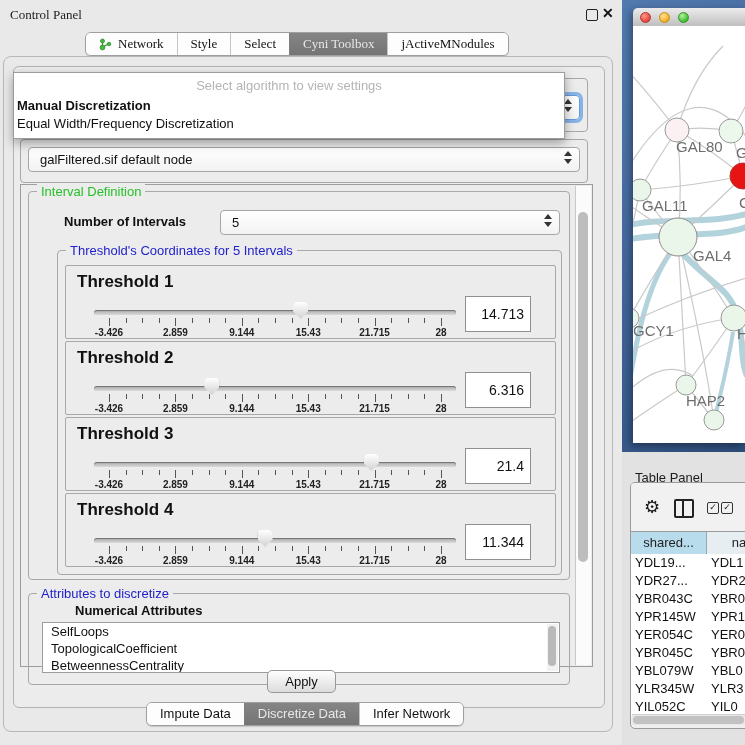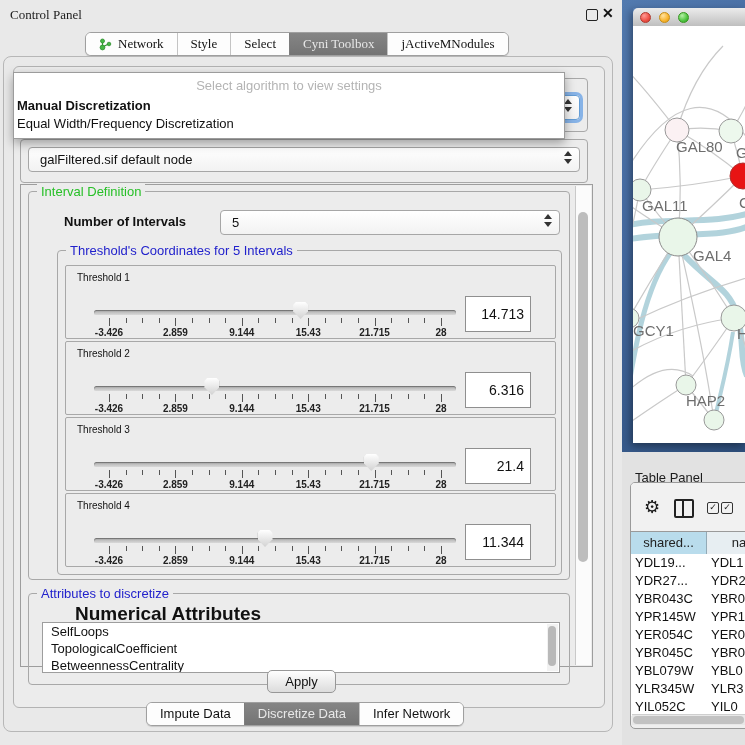--- a/index.html
+++ b/index.html
@@ -51,21 +51,21 @@
   .popup-item{position:absolute;left:3px;font-size:13px;color:#111;}
   .popup-item.b{font-weight:bold;}
 
   
   .viewport{left:20px;top:184px;width:571px;height:481px;border:1px solid #9d9d9d;background:#ececec;}
   .vscroll{position:absolute;right:1px;top:1px;width:15px;height:479px;background:#fbfbfb;border-left:1px solid #c9c9c9;}
   .vscroll .vthumb{position:absolute;left:2px;top:26px;width:10px;height:350px;background:#bdbdbd;border-radius:6px;}
 
   
   .thr-box{position:absolute;left:7px;width:489px;height:72px;border:1px solid #a8a8a8;border-radius:2px;background:#ececec;}
-  .thr-title{position:absolute;left:11px;top:6px;font-size:10px;font-weight:normal;}
+  .thr-title{position:absolute;left:11px;top:6px;font-size:17px;font-weight:bold;}
   .track{position:absolute;left:28px;top:44px;width:362px;height:5px;border-radius:3px;
          background:linear-gradient(#aaaaaa,#d9d9d9);box-shadow:inset 0 1px 1px rgba(0,0,0,.35);}
   .ticks{position:absolute;left:43px;top:52px;width:332px;height:9px;}
   .tick{position:absolute;top:0;width:1px;height:5px;background:#555;}
   .tick.major{height:8px;}
   .tick-labels{position:absolute;left:43px;top:61px;width:332px;height:11px;}
   .tick-labels span{position:absolute;transform:translateX(-50%);font-size:10px;font-weight:bold;color:#222;white-space:nowrap;}
   .thumb{position:absolute;top:36px;width:15px;height:17px;background:linear-gradient(#ffffff,#d2d2d2);
          clip-path:polygon(18% 0,82% 0,100% 18%,100% 55%,50% 100%,0 55%,0 18%);
          filter:drop-shadow(0 0 1px #777);}
@@ -348,21 +348,21 @@
               <span style="left: 332px;">28</span>
             </div>
           <div class="thumb" style="left: 191.538px;"></div>
           <div class="thr-value">11.344</div>
         </div>
       </div>
     </div>
 
     <div class="group" style="left:7px;top:402px;width:540px;height:90px;margin-top:6px;">
       <span class="group-title t-blue">Attributes to discretize</span>
-      <div class="abs" style="left:8px;top:9px;font-size:19px;font-weight:bold;padding-left:38px;">Numerical Attributes</div>
+      <div class="abs" style="left:8px;top:9px;font-size:13px;font-weight:bold;padding-left:38px;">Numerical Attributes</div>
       <div class="attr-list">
 
       <div class="attr-item">SelfLoops</div>
           <div class="attr-item">TopologicalCoefficient</div>
           <div class="attr-item">BetweennessCentrality</div>
           <div class="attr-vscroll">
             <div class="vthumb"></div>
           </div>
         </div>
     </div>

